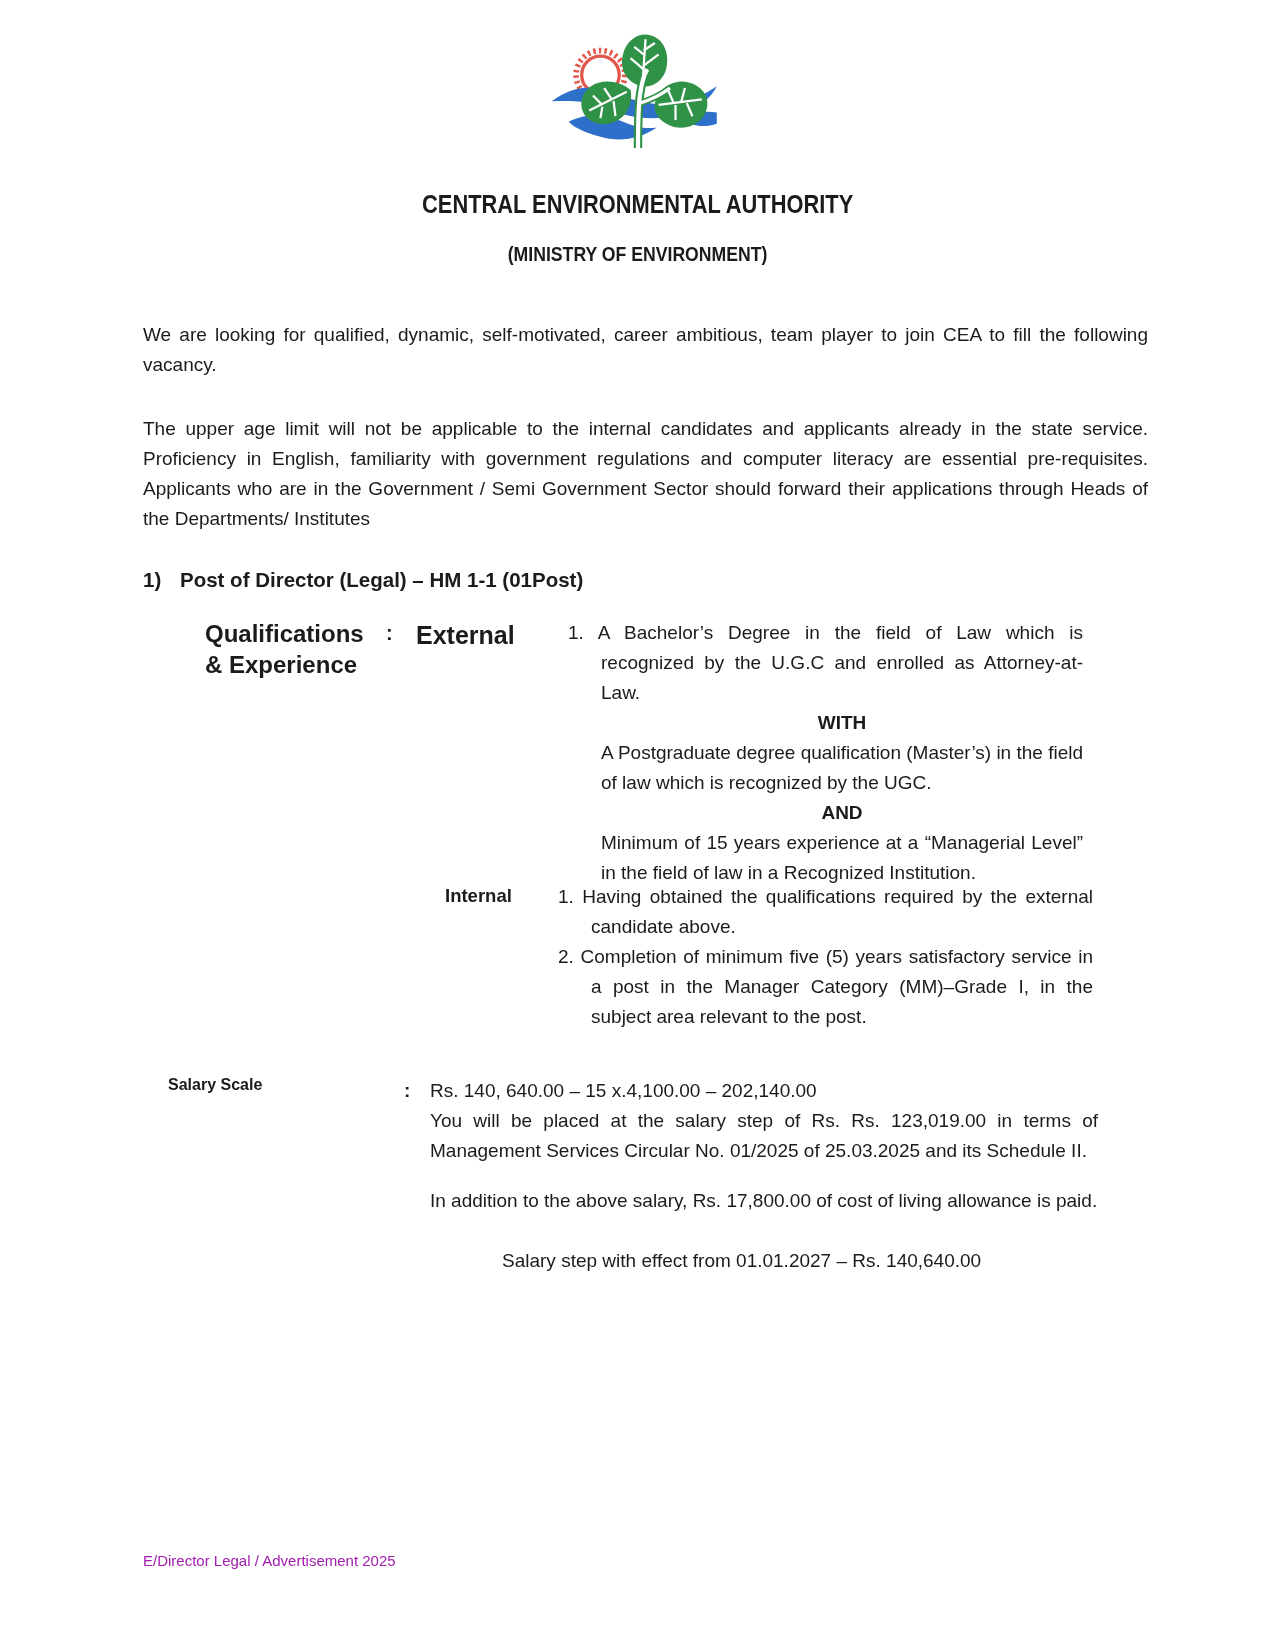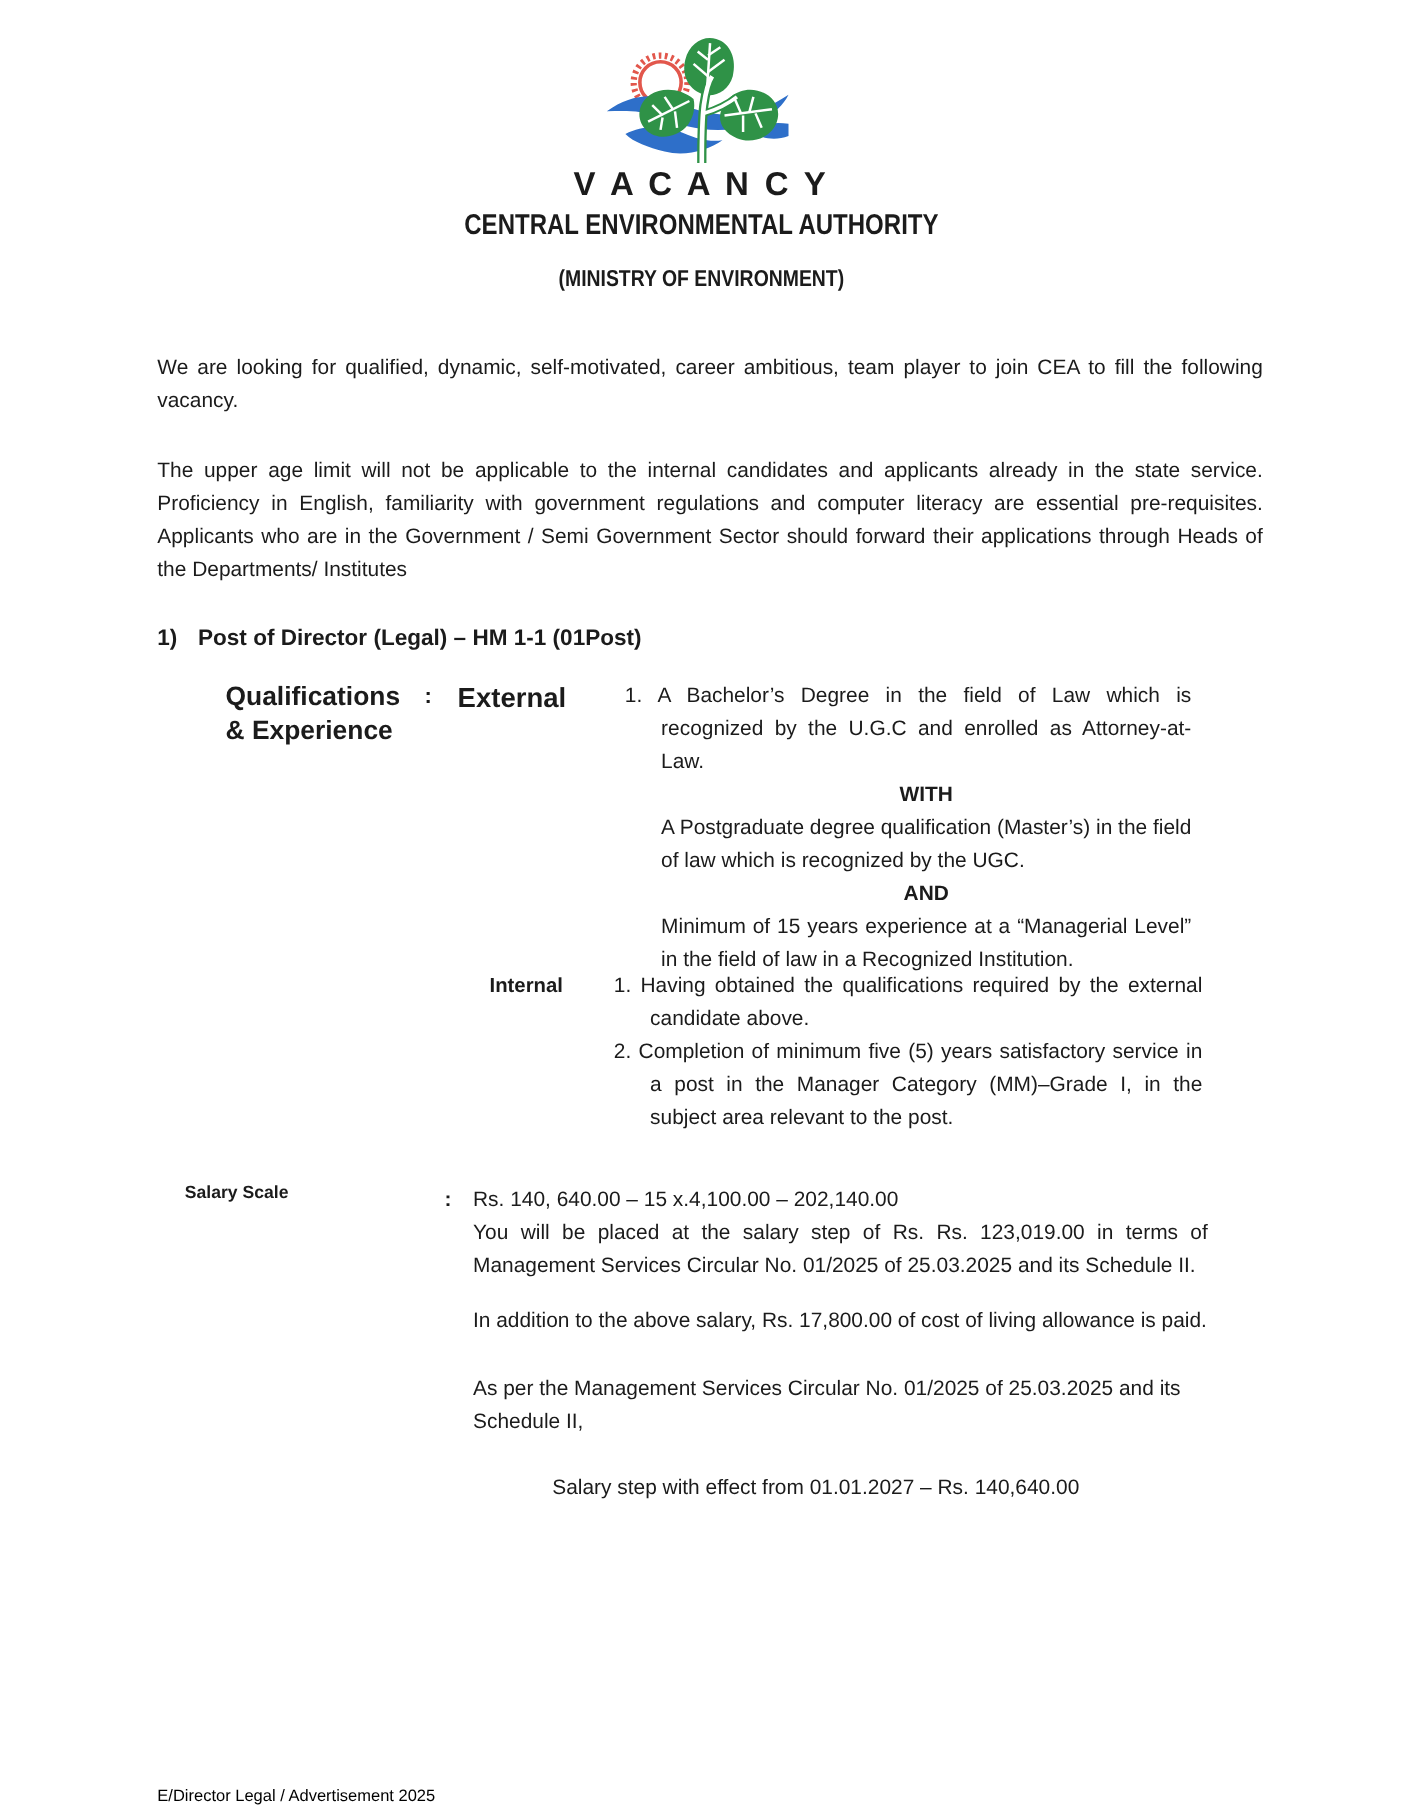--- a/index.html
+++ b/index.html
@@ -39,21 +39,21 @@
   .sub  { padding-left:33px; text-align:justify; }
   .conj { padding-left:33px; text-align:center; font-weight:bold; }
 
   #sal-label   { top:1076px; left:168px; font-size:16px; font-weight:bold; }
   #sal-colon   { top:1076px; left:404px; font-size:19px; line-height:30px; font-weight:bold; }
   #sal-content { top:1076px; left:430px; width:668px; }
   #sal-content .gap20 { margin-top:20px; }
   #sal-content .gap32 { margin-top:32px; }
   #sal-step { margin-top:30px; padding-left:72px; }
 
-  #footer-ref { top:1624px; left:143px; font-size:15px; color:#000000; }
+  #footer-ref { top:1552px; left:143px; font-size:15px; color:#a21caf; }
 </style>
 </head>
 <body>
 
 <div class="page">
 
   <div class="abs" id="logo-wrap">
     <svg width="196" height="122" viewBox="0 0 200 130">
 
       <g>
@@ -93,21 +93,20 @@
           <path d="M152,80 L158,94"></path>
         <path d="M88,68 L48,88"></path>
           <path d="M72,76 L64,64"></path>
           <path d="M62,82 L52,72"></path>
           <path d="M74,78 L76,94"></path>
           <path d="M62,84 L60,96"></path>
       </g>
     </svg>
   </div>
 
-  <div class="abs title-line" id="vacancy-title">V A C A N C Y</div>
   <div class="abs title-line" id="authority-name"><span>CENTRAL ENVIRONMENTAL AUTHORITY</span></div>
   <div class="abs title-line" id="ministry-name"><span>(MINISTRY OF ENVIRONMENT)</span></div>
 
   <p class="abs body-text j" id="para1">We are looking for qualified, dynamic, self-motivated, career ambitious, team player to join CEA to fill the following vacancy.</p>
   <p class="abs body-text j" id="para2">The upper age limit will not be applicable to the internal candidates and applicants already in the state service. Proficiency in English, familiarity with government regulations and computer literacy are essential pre-requisites. Applicants who are in the Government / Semi Government Sector should forward their applications through Heads of the Departments/ Institutes</p>
 
   <div class="abs" id="post-heading">
     <span class="hnum">1)</span><span>Post of Director (Legal) – HM 1-1 (01Post)</span>
   </div>
 
@@ -132,19 +131,18 @@
     <div class="hang"><span>1.</span> <span>Having obtained the qualifications required by the external candidate above.</span></div>
     <div class="hang"><span>2.</span> <span>Completion of minimum five (5) years satisfactory service in a post in the Manager Category (MM)–Grade I, in the subject area relevant to the post.</span></div>
   </div>
 
   <div class="abs" id="sal-label">Salary Scale</div>
   <div class="abs" id="sal-colon">:</div>
   <div class="abs body-text" id="sal-content">
     <div>Rs. 140, 640.00 – 15 x.4,100.00 – 202,140.00</div>
     <div class="j">You will be placed at the salary step of Rs. Rs. 123,019.00 in terms of Management Services Circular No. 01/2025 of 25.03.2025 and its Schedule II.</div>
     <div class="j gap20">In addition to the above salary, Rs. 17,800.00 of cost of living allowance is paid.</div>
-    <div class="gap32">As per the Management Services Circular No. 01/2025 of 25.03.2025 and its Schedule II,</div>
     <div id="sal-step">Salary step with effect from 01.01.2027 – Rs. 140,640.00</div>
   </div>
 
   <div class="abs" id="footer-ref">E/Director Legal / Advertisement 2025</div>
 
 </div>
 
 </body></html>

